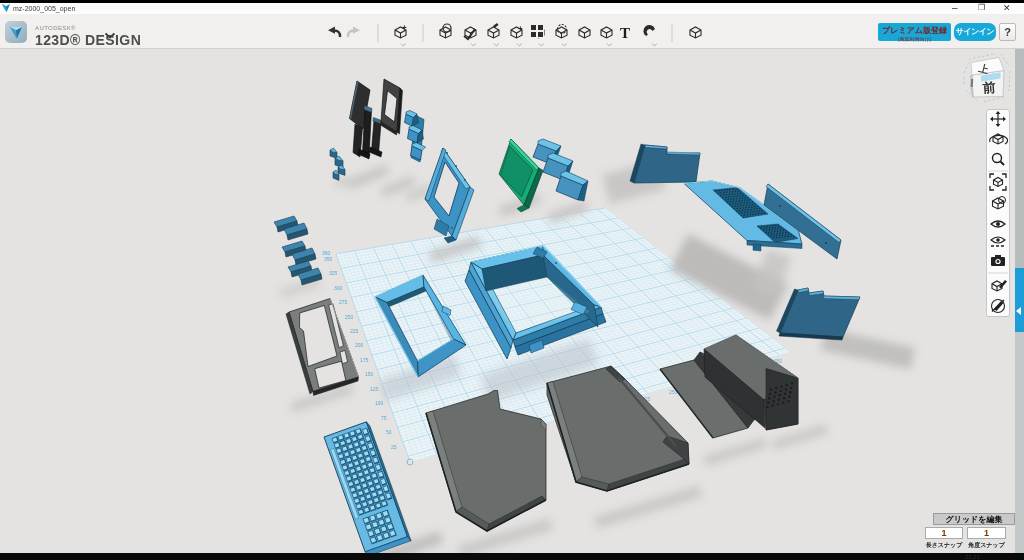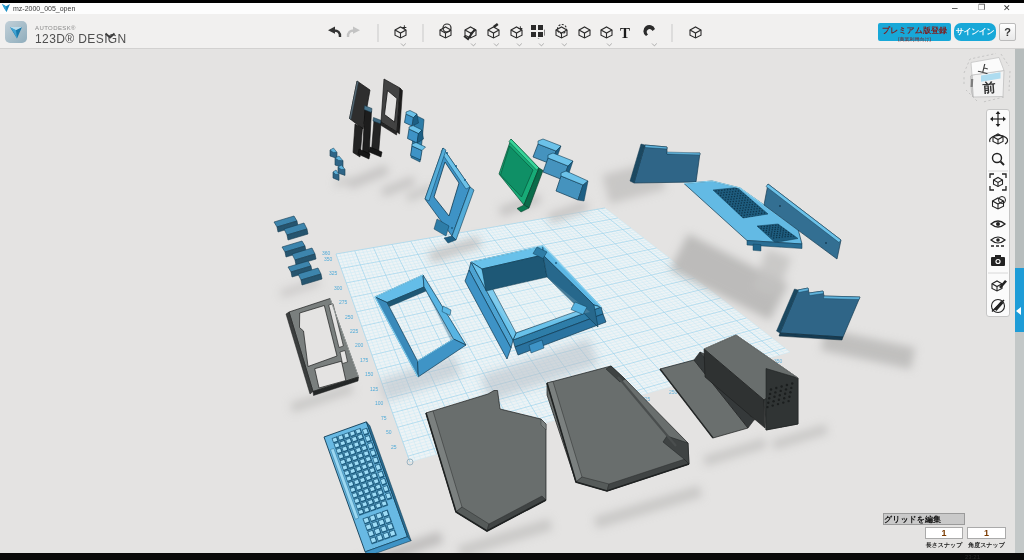--- a/index.html
+++ b/index.html
@@ -20,21 +20,21 @@
 
 <div class="abs" style="left:0;top:14px;width:1024px;height:35px;background:#f1f0ef;border-bottom:1px solid #d2d1d0">
   <div class="abs" style="left:5px;top:7px;width:22px;height:22px;border-radius:5px;background:linear-gradient(135deg,#c2d0d8,#8fadbc)">
     <svg width="22" height="22">
         <path d="M5,6 L11,9 L17,6 L12,17.5 Z" fill="#1778a9"></path>
         <path d="M5,6 L11,9 L12,17.5 L8.5,11 Z" fill="#3fa3d3"></path>
         <path d="M5,6 L17,6 L11,9 Z" fill="#b9dcEC"></path>
       </svg>
   </div>
   <div class="abs" style="left:35px;top:11px;font-size:6px;color:#8a8a8a;letter-spacing:0.4px">AUTODESK®</div>
-  <div class="abs" style="left:35px;top:18px;font-size:12px;font-weight:normal;color:#4e4e4e;letter-spacing:0.4px">123D® DESIGN</div>
+  <div class="abs" style="left:35px;top:18px;font-size:14px;font-weight:bold;color:#4e4e4e;letter-spacing:0.4px">123D® DESIGN</div>
   <svg class="abs" style="left:104px;top:18px" width="12" height="8">
       <path d="M1.5,1.5 L6,5.5 L10.5,1.5" fill="none" stroke="#3c3c3c" stroke-width="1.8"></path>
     </svg>
   <svg class="abs" style="left:0;top:0" width="860" height="35">
       <g transform="translate(0,-14)">
         <path d="M340,37 q0.5,-7 -7,-6.5" stroke="#333" stroke-width="2.4" fill="none"></path>
         <path d="M335,26.6 l-7,3.6 7,3.6 Z" fill="#333"></path>
         <path d="M348,37 q-0.5,-7 7,-6.5" stroke="#c3c3c3" stroke-width="2.4" fill="none"></path>
         <path d="M353,26.6 l7,3.6 -7,3.6 Z" fill="#c3c3c3"></path>
         <line x1="378" y1="24" x2="378" y2="42" stroke="#c9c9c9" stroke-width="1"></line>
@@ -954,20 +954,20 @@
     <polygon points="972.0,75.0 971.0,62.5 999.0,57.5 1004.0,70.5" fill="#fbfbfb" stroke="#bfbfbf" stroke-width="0.7"></polygon>
     <polygon points="981.0,75.5 1000.5,72.3 1000.5,78.6 981.0,81.8" fill="#aedcf0" stroke="none" stroke-width="0"></polygon>
     <text x="979" y="72" font-size="10" fill="#3f3f3f" transform="rotate(14 983 67)" font-weight="bold" font-family="Liberation Sans,sans-serif">上</text>
     <text x="982.5" y="92" font-size="13" fill="#333" transform="rotate(-4 989 86)" font-weight="bold" font-family="Liberation Sans,sans-serif">前</text>
     <rect x="970.8" y="79" width="2.2" height="8" fill="#7d7d7d" transform="rotate(4 972 83)"></rect>
     <g stroke="#b8b8b8" stroke-width="0.7" stroke-dasharray="2.2 2.4" fill="none">
       <path d="M964,73 L970,59 L996,53.5 M1001,54 L1009,66 M1010,71 L1009,91 M1004,97 L983,102 M977,101 L966,90 M964,84 L964,77"></path>
     </g>
   </svg>
 
-<div class="abs" style="left:883px;top:513px;width:82px;height:12px;background:#c9c9c9;border:1px solid #9a9a9a;color:#111;font-size:8px;font-weight:bold;text-align:left;line-height:11px">グリッドを編集</div>
+<div class="abs" style="left:933px;top:513px;width:82px;height:12px;background:#c9c9c9;border:1px solid #9a9a9a;color:#111;font-size:8px;font-weight:bold;text-align:center;line-height:11px">グリッドを編集</div>
 <div class="abs" style="left:925px;top:527px;width:38px;height:12px;background:#fff;border:1px solid #aaa;color:#7a3a00;font-size:9px;font-weight:bold;text-align:center;line-height:11px">1</div>
 <div class="abs" style="left:967px;top:527px;width:39px;height:12px;background:#fff;border:1px solid #aaa;color:#7a3a00;font-size:9px;font-weight:bold;text-align:center;line-height:11px">1</div>
 <div class="abs" style="left:925px;top:541px;width:38px;color:#1b1b1b;font-size:6px;font-weight:bold;text-align:center;white-space:nowrap">長さスナップ</div>
 <div class="abs" style="left:967px;top:541px;width:39px;color:#1b1b1b;font-size:6px;font-weight:bold;text-align:center;white-space:nowrap">角度スナップ</div>
 
 <div class="abs" style="left:0;top:553px;width:1024px;height:7px;background:#0a0a0a;color:#2b2b2b;font-size:6px">
     <span class="abs" style="left:965px;top:1px">23:21</span>
   </div>
 </body></html>

